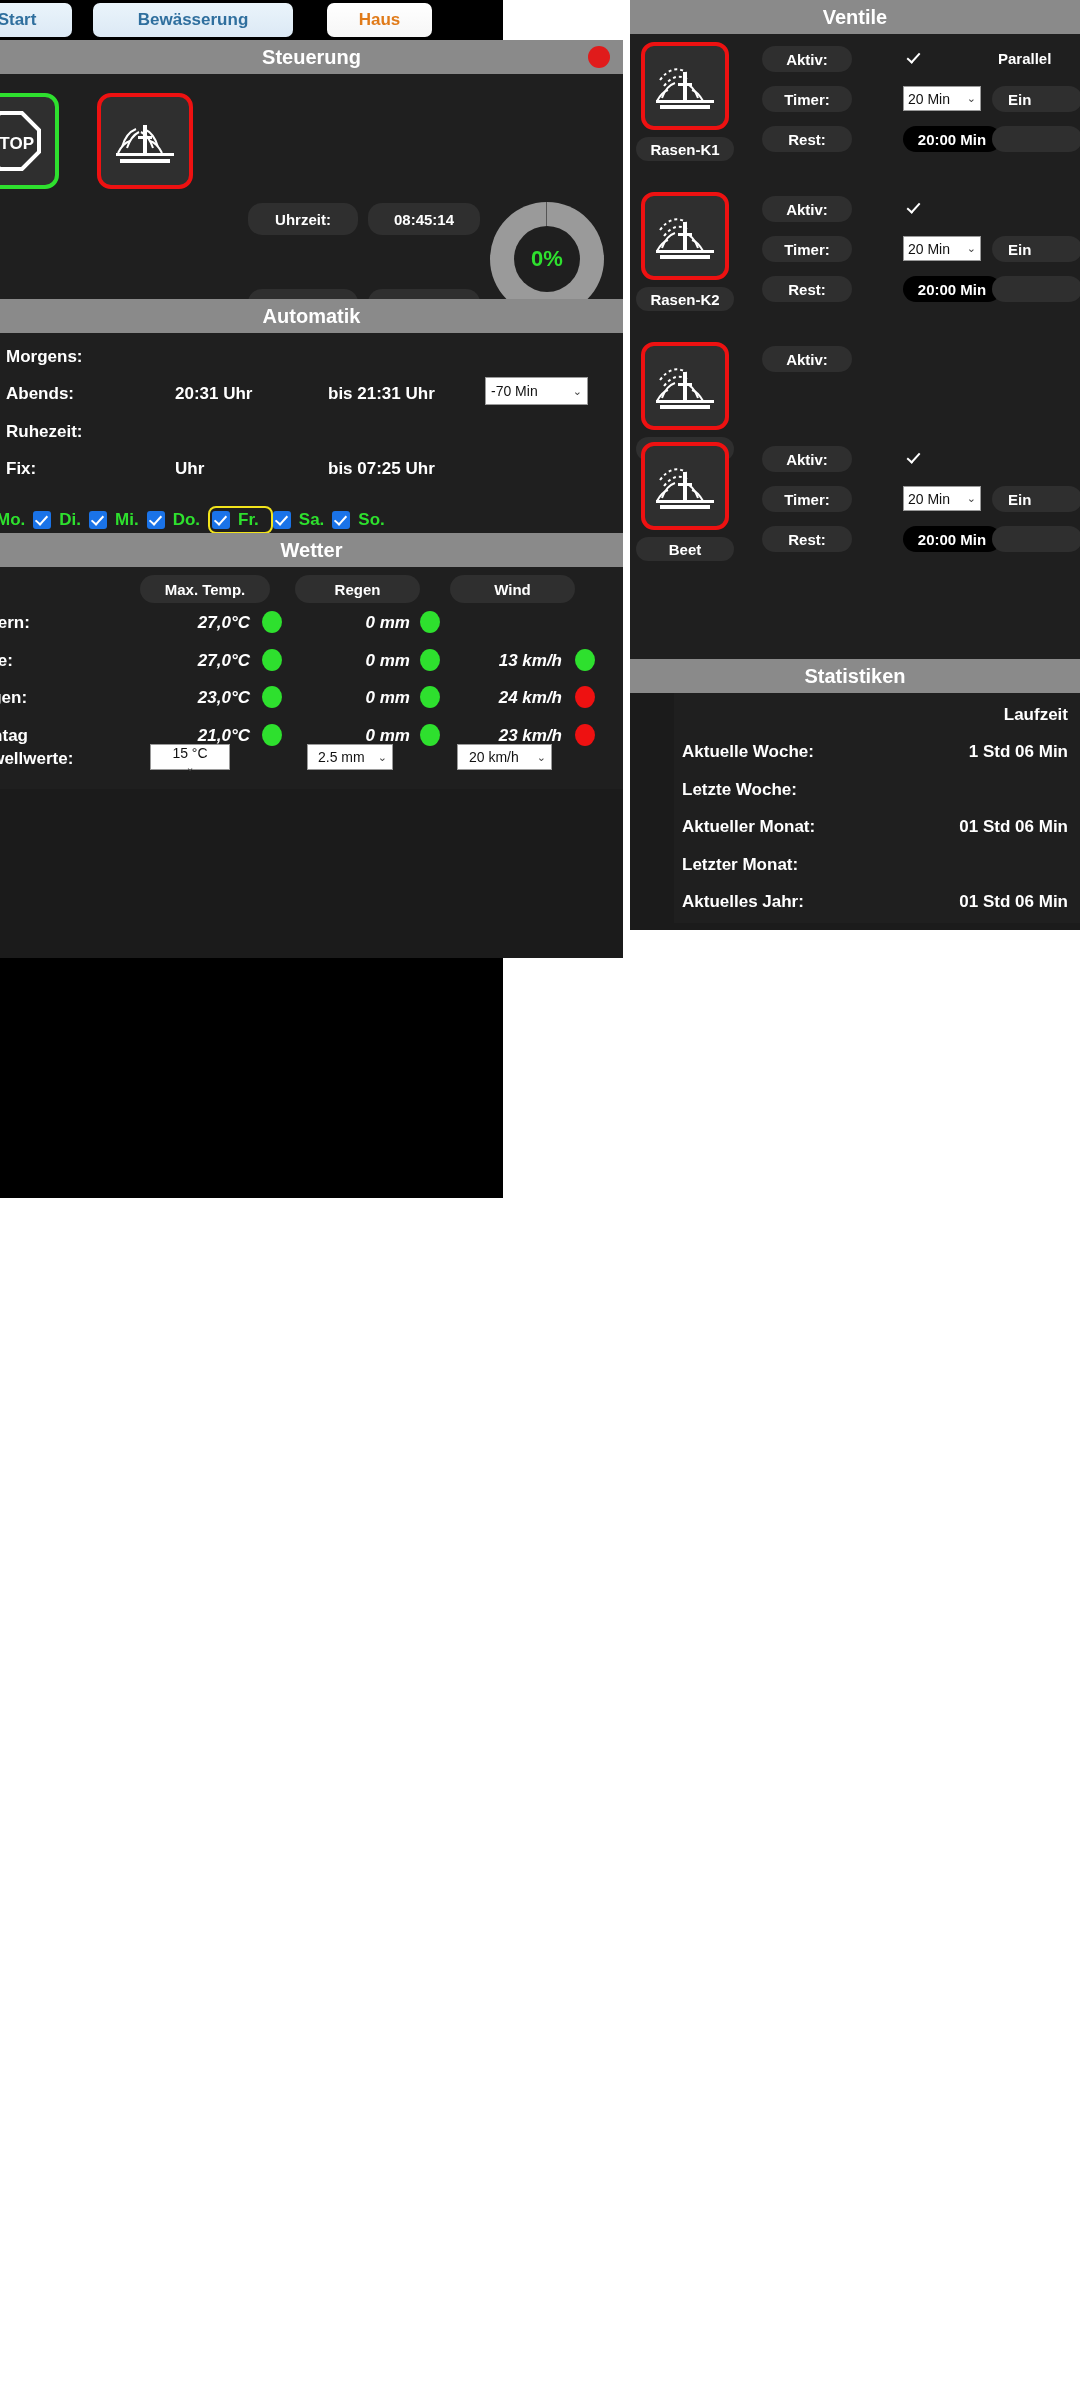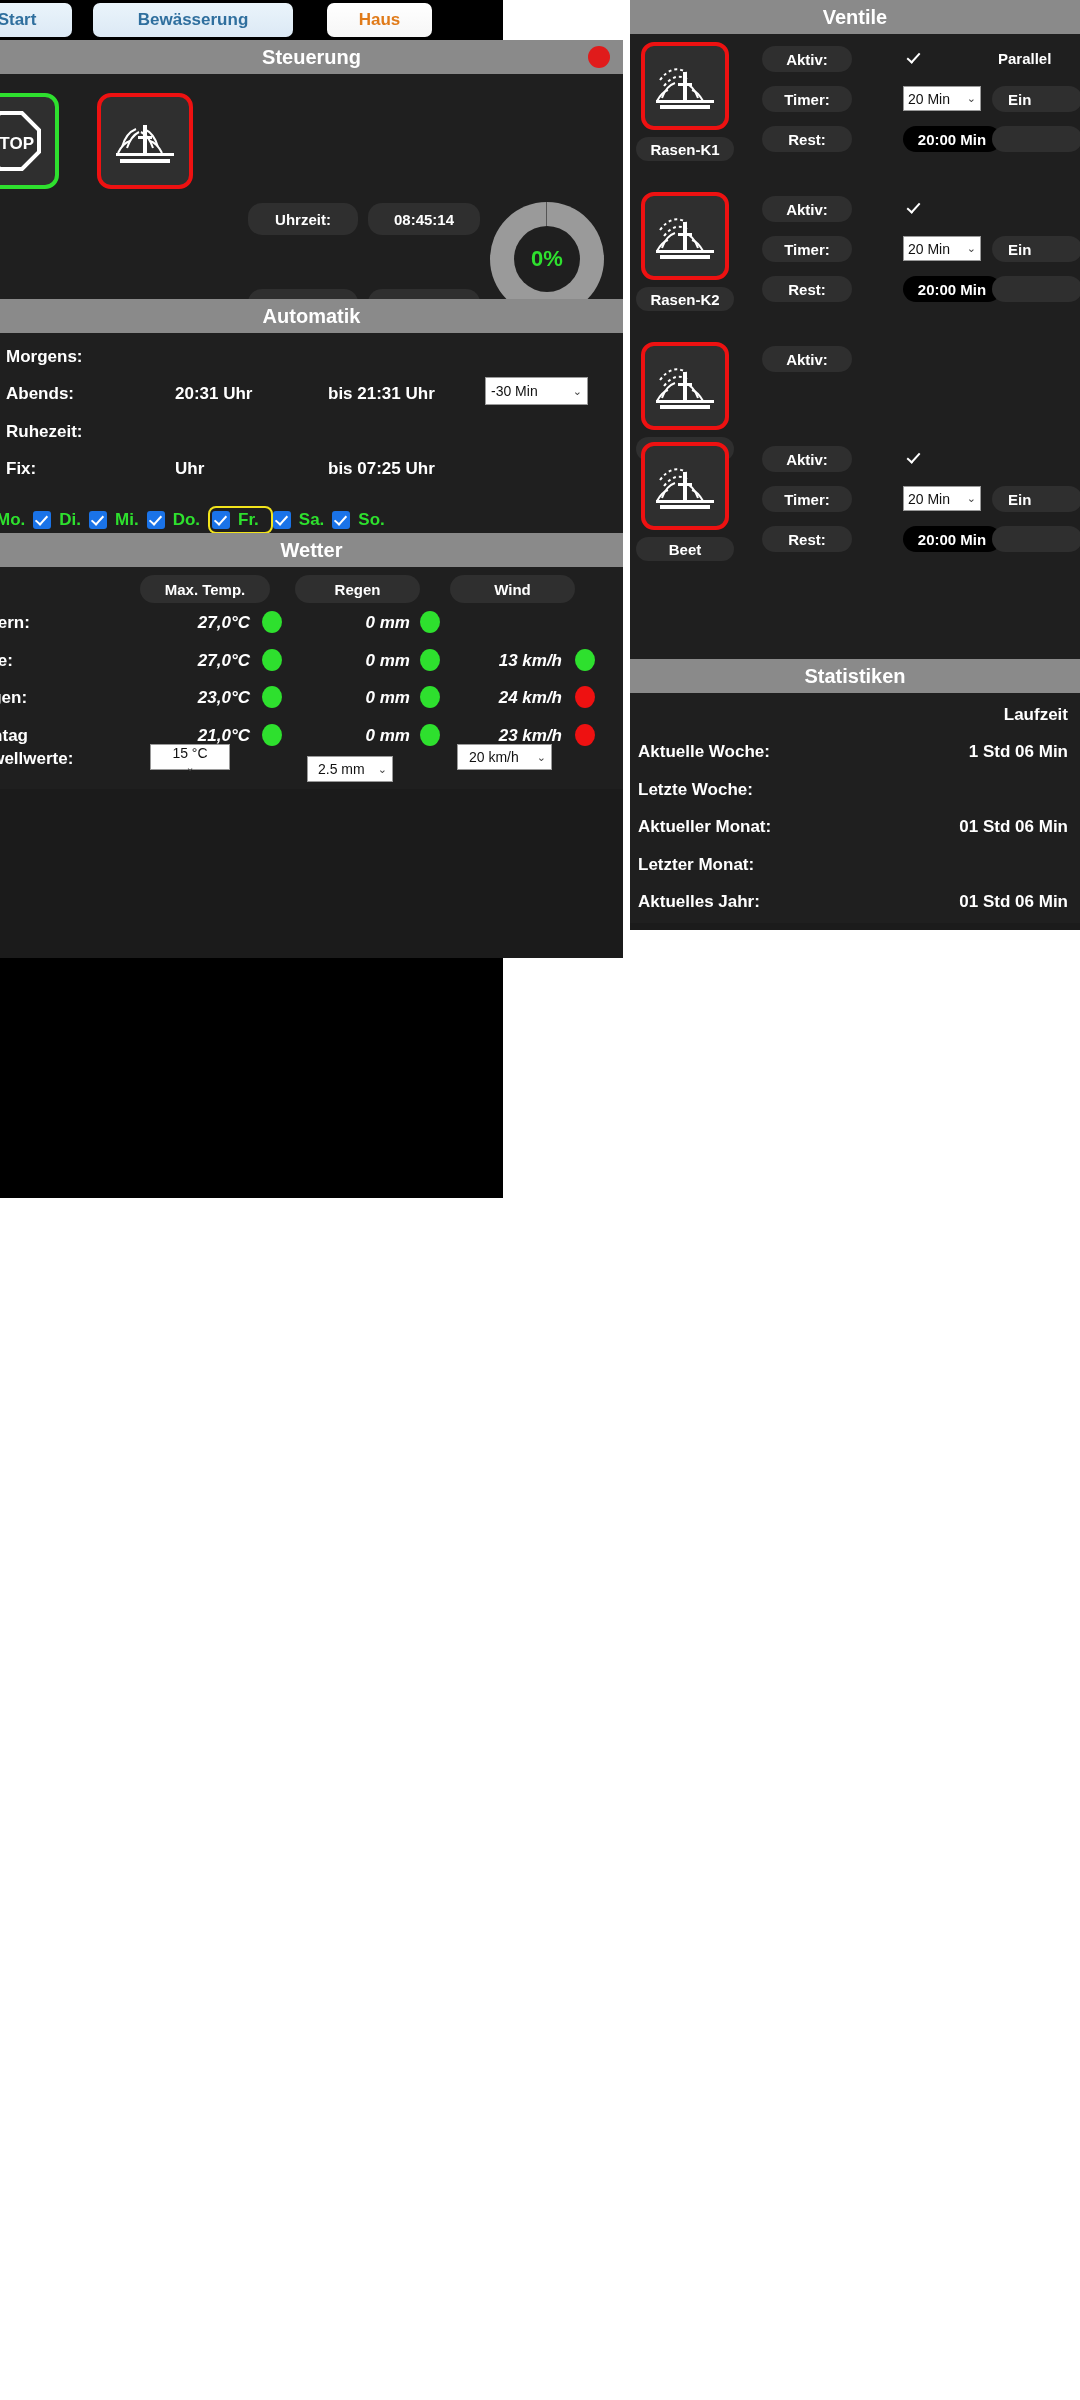--- a/index.html
+++ b/index.html
@@ -152,21 +152,21 @@
   #wcTemp{left:140px;width:130px;}
   #wcRegen{left:295px;width:125px;}
   #wcWind{left:450px;width:125px;}
   .wrow{position:absolute;left:-40px;color:#fff;font-size:17px;font-weight:bold;}
   .wcell{position:absolute;color:#fff;font-size:17px;font-weight:bold;text-align:right;font-style:italic;}
   .led{position:absolute;width:20px;height:22px;border-radius:50%;}
   .led.g{background:#2ee02e;}
   .led.r{background:#ee1111;}
   #swLbl{position:absolute;left:-40px;top:182px;color:#fff;font-size:17px;font-weight:bold;}
   #swTemp{left:150px;top:177px;width:80px;height:26px;flex-direction:column;}
-  #swRegen{left:307px;top:189px;width:86px;height:26px;padding-left:10px;}
+  #swRegen{left:307px;top:177px;width:86px;height:26px;padding-left:10px;}
   #swWind{left:457px;top:177px;width:95px;height:26px;padding-left:11px;}
 
   
   #blackbox{
     position:absolute;left:0;top:958px;width:503px;height:240px;background:#000;
   }
 
   
   #rightcol{
     position:absolute;left:630px;top:0;width:450px;height:930px;
@@ -212,21 +212,21 @@
     font-size:15px;font-weight:bold;display:flex;align-items:center;justify-content:center;
   }
   .vright{position:absolute;left:368px;color:#fff;font-size:15px;font-weight:bold;}
   .vrightpill{
     position:absolute;left:362px;width:90px;height:26px;background:#2f2f2f;
     border-radius:13px;color:#fff;font-size:15px;font-weight:bold;
     display:flex;align-items:center;padding-left:16px;box-sizing:border-box;
   }
 
   
-  #sbody{position:relative;height:230px;background:#1f1f1f;}
+  #sbody{position:relative;height:230px;background:#1f1f1f;margin-left:44px;}
   #statHdrVal{
     position:absolute;right:12px;top:12px;color:#fff;font-size:17px;font-weight:bold;
   }
   .srow{position:absolute;left:8px;color:#fff;font-size:17px;font-weight:bold;}
   .sval{position:absolute;right:12px;color:#fff;font-size:17px;font-weight:bold;}
 </style>
 </head>
 <body>
 
 <div id="tabbar">
@@ -299,21 +299,21 @@
     <div class="arow" id="rAbends">Abends:</div>
     <div class="arow" id="rRuhe">Ruhezeit:</div>
     <div class="arow" id="rFix">Fix:</div>
 
     <div class="aval" id="abTime">20:31 Uhr</div>
     <div class="aval" id="abBis">bis 21:31 Uhr</div>
     <div class="aval" id="fxTime">Uhr</div>
     <div class="aval" id="fxBis">bis 07:25 Uhr</div>
 
     <div class="selbox" id="selOffset">
-      <span>-30 Min</span>
+      <span>-70 Min</span>
       <span class="caret">⌄</span>
     </div>
 
 
     <div id="days">
       <div class="day">
           <span class="daylbl">Mo.</span>
         </div>
       <div class="day">
           <span class="cbx"></span>

